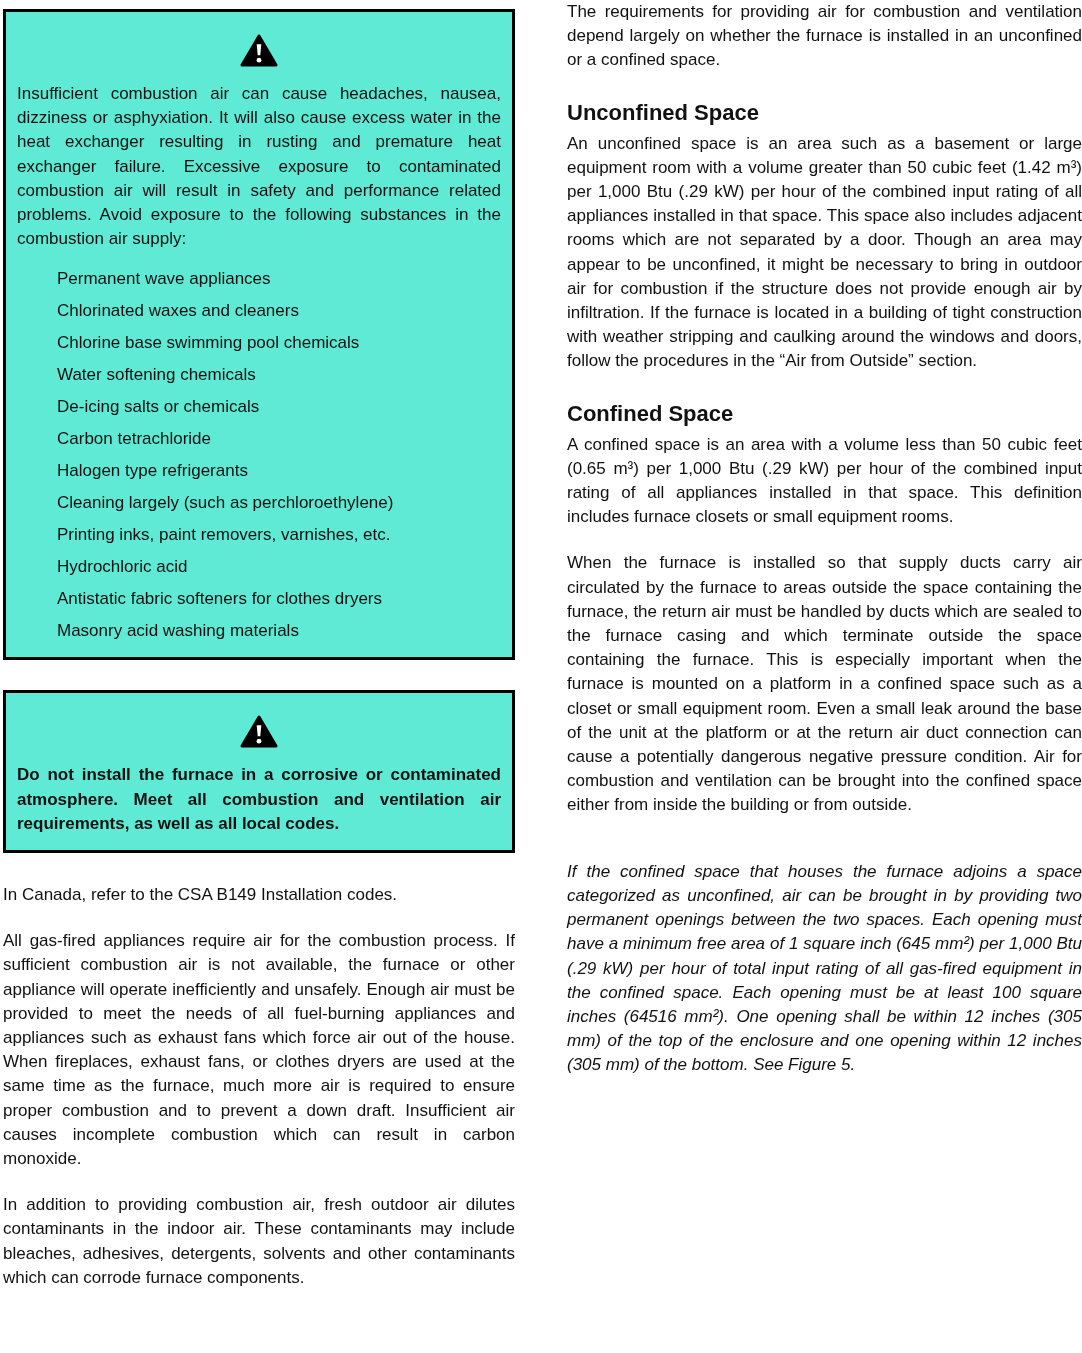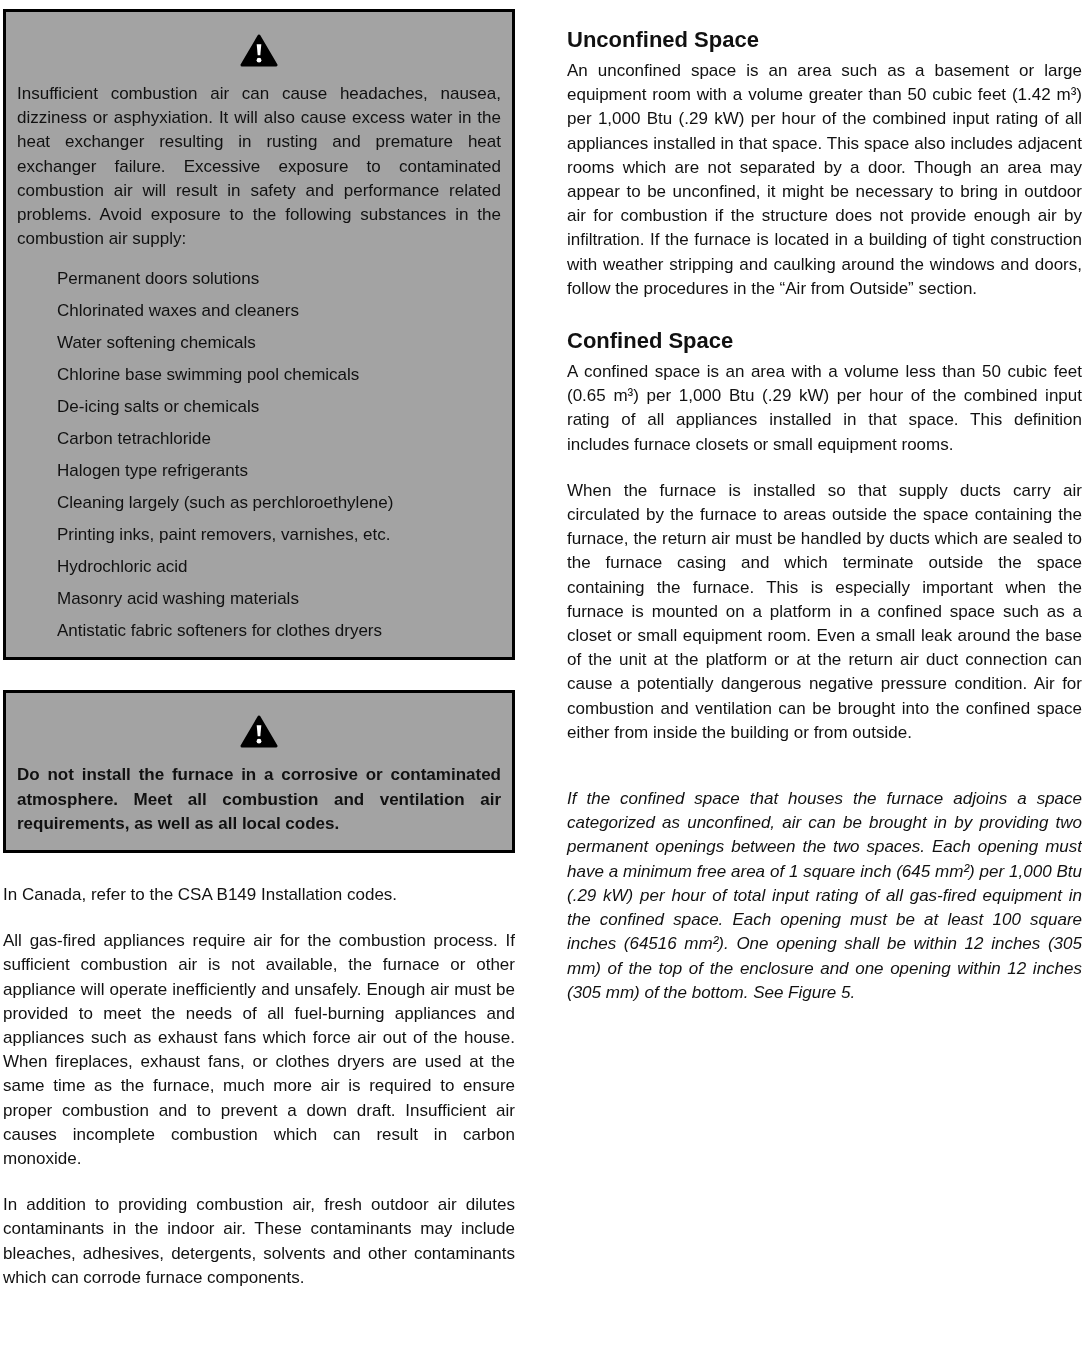--- a/index.html
+++ b/index.html
@@ -31,21 +31,21 @@
     margin: 0 0 22px 0;
   }
   p.para:last-child { margin-bottom: 0; }
 
   
   .warning-box {
     border: 3px solid #000;
     box-sizing: border-box;
     padding: 8px 11px 12px 11px;
     margin: 9px 0 30px 0;
-    background: #a3a3a3;
+    background: #5eead4;
   }
   .warning-icon-row {
     text-align: center;
     padding: 14px 0 10px 0;
   }
   .warning-box .box-text {
     font-size: 17px;
     line-height: 24.2px;
     text-align: justify;
     margin: 0 0 12px 0;
@@ -81,32 +81,32 @@
         <span>
           <svg width="38" height="34" viewBox="0 0 38 34" aria-hidden="true">
             <path d="M19 2 L36 31 H2 Z" fill="#000" stroke="#000" stroke-width="3" stroke-linejoin="round"></path>
             <path d="M16.7 10.2 h4.6 l-1 11 h-2.6 z" fill="#fff"></path>
             <circle cx="19" cy="26.2" r="2.4" fill="#fff"></circle>
           </svg>
         </span>
       </div>
       <p class="box-text">Insufficient combustion air can cause headaches, nausea, dizziness or asphyxiation. It will also cause excess water in the heat exchanger resulting in rusting and premature heat exchanger failure. Excessive exposure to contaminated combustion air will result in safety and performance related problems. Avoid exposure to the following substances in the combustion air supply:</p>
       <div class="substance-list">
-        <div class="substance-item">Permanent doors solutions</div>
+        <div class="substance-item">Permanent wave appliances</div>
         <div class="substance-item">Chlorinated waxes and cleaners</div>
+        <div class="substance-item">Chlorine base swimming pool chemicals</div>
         <div class="substance-item">Water softening chemicals</div>
-        <div class="substance-item">Chlorine base swimming pool chemicals</div>
         <div class="substance-item">De-icing salts or chemicals</div>
         <div class="substance-item">Carbon tetrachloride</div>
         <div class="substance-item">Halogen type refrigerants</div>
         <div class="substance-item">Cleaning largely (such as perchloroethylene)</div>
         <div class="substance-item">Printing inks, paint removers, varnishes, etc.</div>
         <div class="substance-item">Hydrochloric acid</div>
+        <div class="substance-item">Antistatic fabric softeners for clothes dryers</div>
         <div class="substance-item">Masonry acid washing materials</div>
-        <div class="substance-item">Antistatic fabric softeners for clothes dryers</div>
       </div>
     </div>
 
     <div class="warning-box warning-box-2">
       <div class="warning-icon-row">
         <span>
           <svg width="38" height="34" viewBox="0 0 38 34" aria-hidden="true">
             <path d="M19 2 L36 31 H2 Z" fill="#000" stroke="#000" stroke-width="3" stroke-linejoin="round"></path>
             <path d="M16.7 10.2 h4.6 l-1 11 h-2.6 z" fill="#fff"></path>
             <circle cx="19" cy="26.2" r="2.4" fill="#fff"></circle>
@@ -116,20 +116,21 @@
       <p class="box-text">Do not install the furnace in a corrosive or contaminated atmosphere. Meet all combustion and ventilation air requirements, as well as all local codes.</p>
     </div>
 
     <p class="para">In Canada, refer to the CSA B149 Installation codes.</p>
     <p class="para">All gas-fired appliances require air for the combustion process. If sufficient combustion air is not available, the furnace or other appliance will operate inefficiently and unsafely. Enough air must be provided to meet the needs of all fuel-burning appliances and appliances such as exhaust fans which force air out of the house. When fireplaces, exhaust fans, or clothes dryers are used at the same time as the furnace, much more air is required to ensure proper combustion and to prevent a down draft. Insufficient air causes incomplete combustion which can result in carbon monoxide.</p>
     <p class="para">In addition to providing combustion air, fresh outdoor air dilutes contaminants in the indoor air. These contaminants may include bleaches, adhesives, detergents, solvents and other contaminants which can corrode furnace components.</p>
   </div>
 
   <div class="col col-right">
 
+    <p class="para intro">The requirements for providing air for combustion and ventilation depend largely on whether the furnace is installed in an unconfined or a confined space.</p>
 
     <h2 class="section-heading">Unconfined Space</h2>
     <p class="para">An unconfined space is an area such as a basement or large equipment room with a volume greater than 50 cubic feet (1.42 m³) per 1,000 Btu (.29 kW) per hour of the combined input rating of all appliances installed in that space. This space also includes adjacent rooms which are not separated by a door. Though an area may appear to be unconfined, it might be necessary to bring in outdoor air for combustion if the structure does not provide enough air by infiltration. If the furnace is located in a building of tight construction with weather stripping and caulking around the windows and doors, follow the procedures in the “Air from Outside” section.</p>
 
     <h2 class="section-heading">Confined Space</h2>
     <p class="para">A confined space is an area with a volume less than 50 cubic feet (0.65 m³) per 1,000 Btu (.29 kW) per hour of the combined input rating of all appliances installed in that space. This definition includes furnace closets or small equipment rooms.</p>
     <p class="para">When the furnace is installed so that supply ducts carry air circulated by the furnace to areas outside the space containing the furnace, the return air must be handled by ducts which are sealed to the furnace casing and which terminate outside the space containing the furnace. This is especially important when the furnace is mounted on a platform in a confined space such as a closet or small equipment room. Even a small leak around the base of the unit at the platform or at the return air duct connection can cause a potentially dangerous negative pressure condition. Air for combustion and ventilation can be brought into the confined space either from inside the building or from outside.</p>
     <p class="para after-gap">If the confined space that houses the furnace adjoins a space categorized as unconfined, air can be brought in by providing two permanent openings between the two spaces. Each opening must have a minimum free area of 1 square inch (645 mm²) per 1,000 Btu (.29 kW) per hour of total input rating of all gas-fired equipment in the confined space. Each opening must be at least 100 square inches (64516 mm²). One opening shall be within 12 inches (305 mm) of the top of the enclosure and one opening within 12 inches (305 mm) of the bottom. See Figure 5.</p>
   </div>
 

